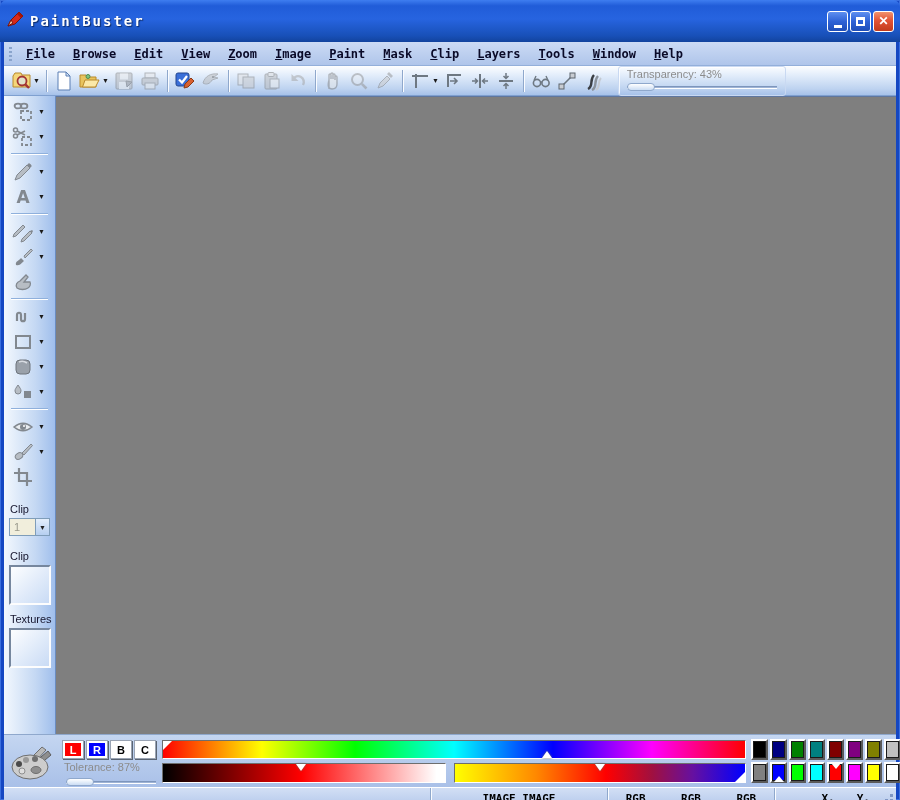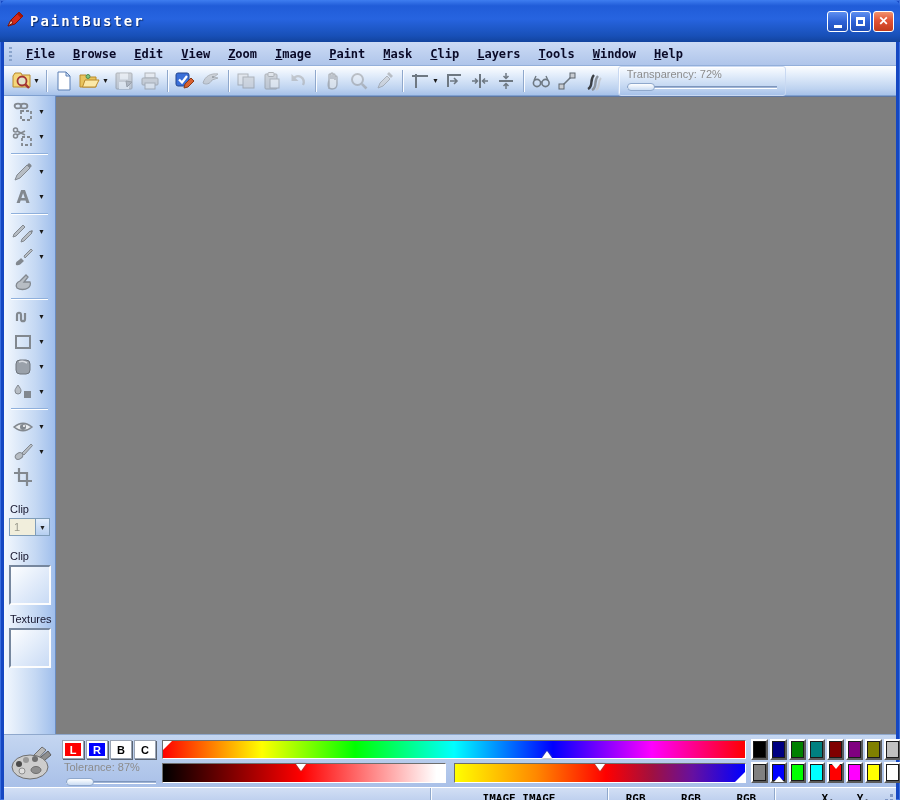--- a/index.html
+++ b/index.html
@@ -336,21 +336,21 @@
           <span class="icon">
             <svg width="20" height="20" viewBox="0 0 20 20">
               <path d="M5 18c6-3 1-9 6-14" stroke="#3A3E44" stroke-width="2.4" fill="none"></path>
               <path d="M9 19c6-3 1-9 6-14" stroke="#8A929C" stroke-width="2.4" fill="none"></path>
               <path d="M13 19c5-3 1-8 5-12" stroke="#C4CAD2" stroke-width="2" fill="none"></path>
             </svg>
           </span>
         </div>
       </div>
     <div class="transp-group">
-      <div class="slider-label">Transparency: 72%</div>
+      <div class="slider-label">Transparency: 43%</div>
       <div class="slider">
         <div class="groove"></div>
         <div class="thumb"></div>
       </div>
     </div>
   </div>
 
   <div class="main">
     <div class="sidebar">
       <div>

